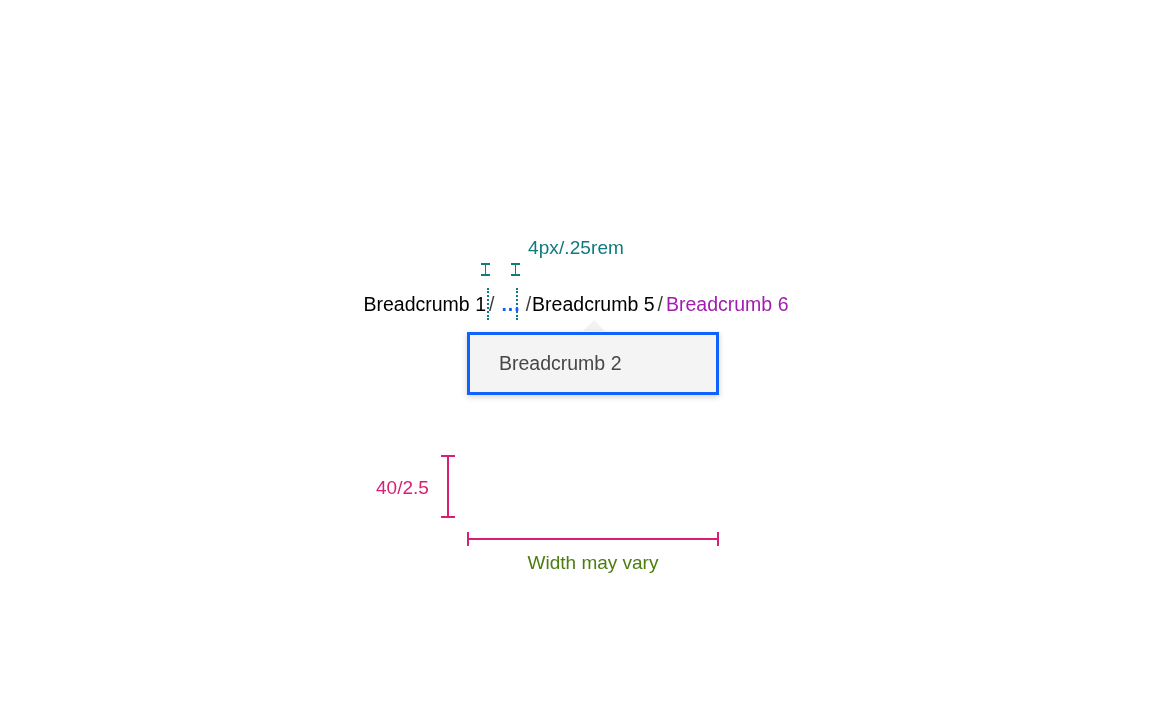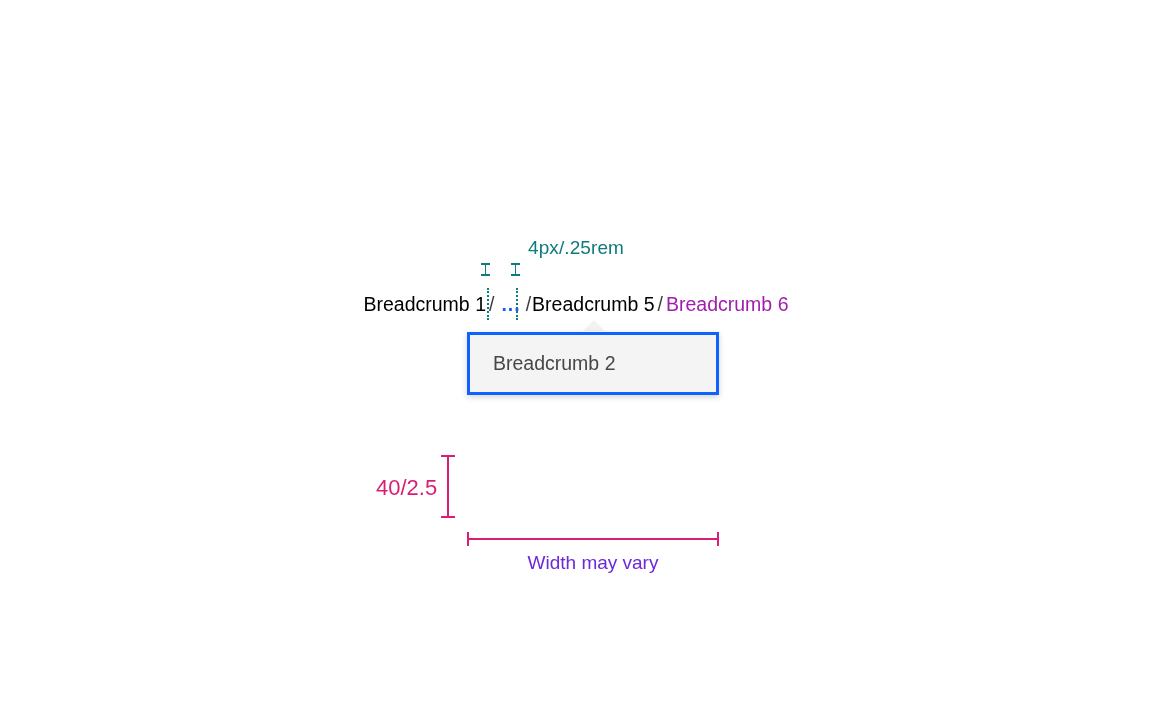--- a/index.html
+++ b/index.html
@@ -123,21 +123,21 @@
     align-items: center;
     padding-left: 26px;
     box-sizing: border-box;
     font-size: 19.5px;
     color: #474747;
     background: #f4f4f4;
     cursor: pointer;
   }
   .menu-item.focused {
     border: 3px solid #0f62fe;
-    padding-left: 23px;
+    padding-left: 29px;
     height: 63px;
   }
 
   
   #menu-caret {
     position: absolute;
     left: 583px;
     top: 320px;
     width: 0;
     height: 0;
@@ -164,21 +164,21 @@
     height: 2px;
     background: #d91e74;
   }
   #height-measure::before { top: 0; }
   #height-measure::after  { bottom: 0; }
 
   #height-label {
     position: absolute;
     left: 376px;
     top: 476px;
-    font-size: 22px;
+    font-size: 19px;
     line-height: 24px;
     color: #d91e74;
     white-space: nowrap;
   }
 
   
   #width-measure {
     position: absolute;
     left: 467px;
     top: 538px;
@@ -199,21 +199,21 @@
   #width-measure::after  { right: 0; }
 
   #width-label {
     position: absolute;
     left: 467px;
     top: 551px;
     width: 252px;
     text-align: center;
     font-size: 19px;
     line-height: 24px;
-    color: #6d28d9;
+    color: #4d7c0f;
     white-space: nowrap;
   }
 </style>
 </head>
 <body>
 
 <div id="canvas">
 
   <div id="breadcrumb-spacing-label" class="spacing-label">4px/.25rem</div>
 

